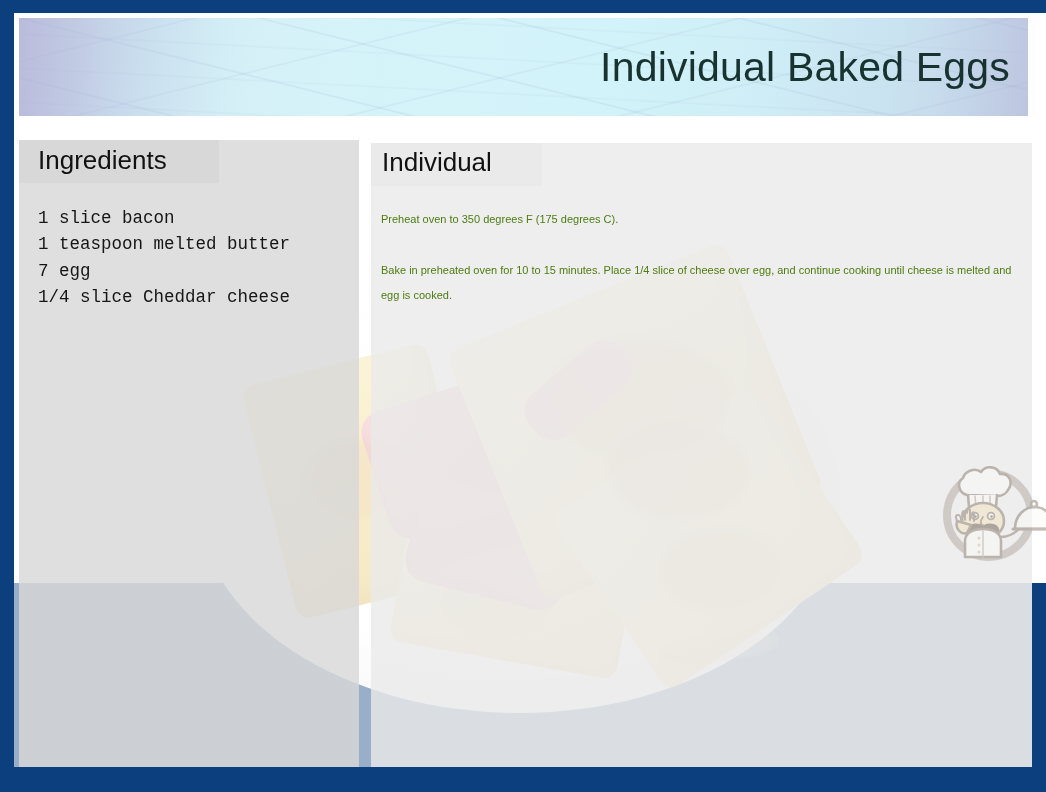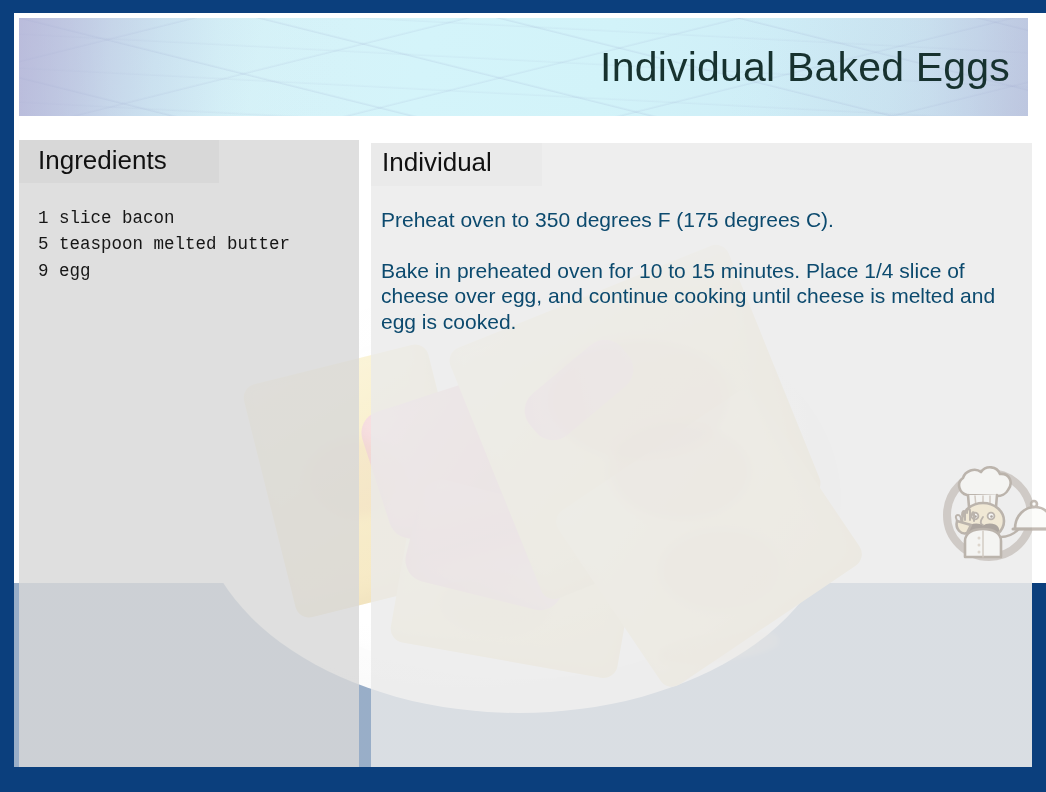--- a/index.html
+++ b/index.html
@@ -299,23 +299,23 @@
     color: #161616;
     font-family: Liberation Mono, monospace;
   }
   #ingredients-list .ing-item { white-space: nowrap; }
 
   #directions-body {
     position: absolute;
     left: 367px;
     top: 194px;
     width: 645px;
-    font-size: 21px;
+    font-size: 11px;
     line-height: 25.5px;
-    color: #0c4a6e;
+    color: #4d7c0f;
   }
   #directions-body .dir-para { margin: 0 0 25px 0; }
   #directions-body .dir-para:last-child { margin-bottom: 9px; }
 
   
   #chef-logo {
     position: absolute;
     right: 8px;
     bottom: 14px;
     width: 124px;
@@ -362,22 +362,23 @@
     <div id="directions-panel"></div>
 
     <div id="ingredients-head-tab"></div>
     <div id="directions-head-tab"></div>
 
     <div id="ingredients-head-text" class="head-text">Ingredients</div>
     <div id="directions-head-text" class="head-text">Individual</div>
 
     <div id="ingredients-list">
       <div class="ing-item">1 slice bacon</div>
-      <div class="ing-item">5 teaspoon melted butter</div>
-      <div class="ing-item">9 egg</div>
+      <div class="ing-item">1 teaspoon melted butter</div>
+      <div class="ing-item">7 egg</div>
+      <div class="ing-item">1/4 slice Cheddar cheese</div>
     </div>
 
     <div id="directions-body">
       <p class="dir-para">Preheat oven to 350 degrees F (175 degrees C).</p>
       <p class="dir-para">Bake in preheated oven for 10 to 15 minutes. Place 1/4 slice of cheese over egg, and continue cooking until cheese is melted and egg is cooked.</p>
     </div>
 
     <svg id="chef-logo" viewBox="0 0 124 124">
       <g fill="none" stroke="#8a7b6d" stroke-width="2.6" stroke-linejoin="round" stroke-linecap="round">
 

